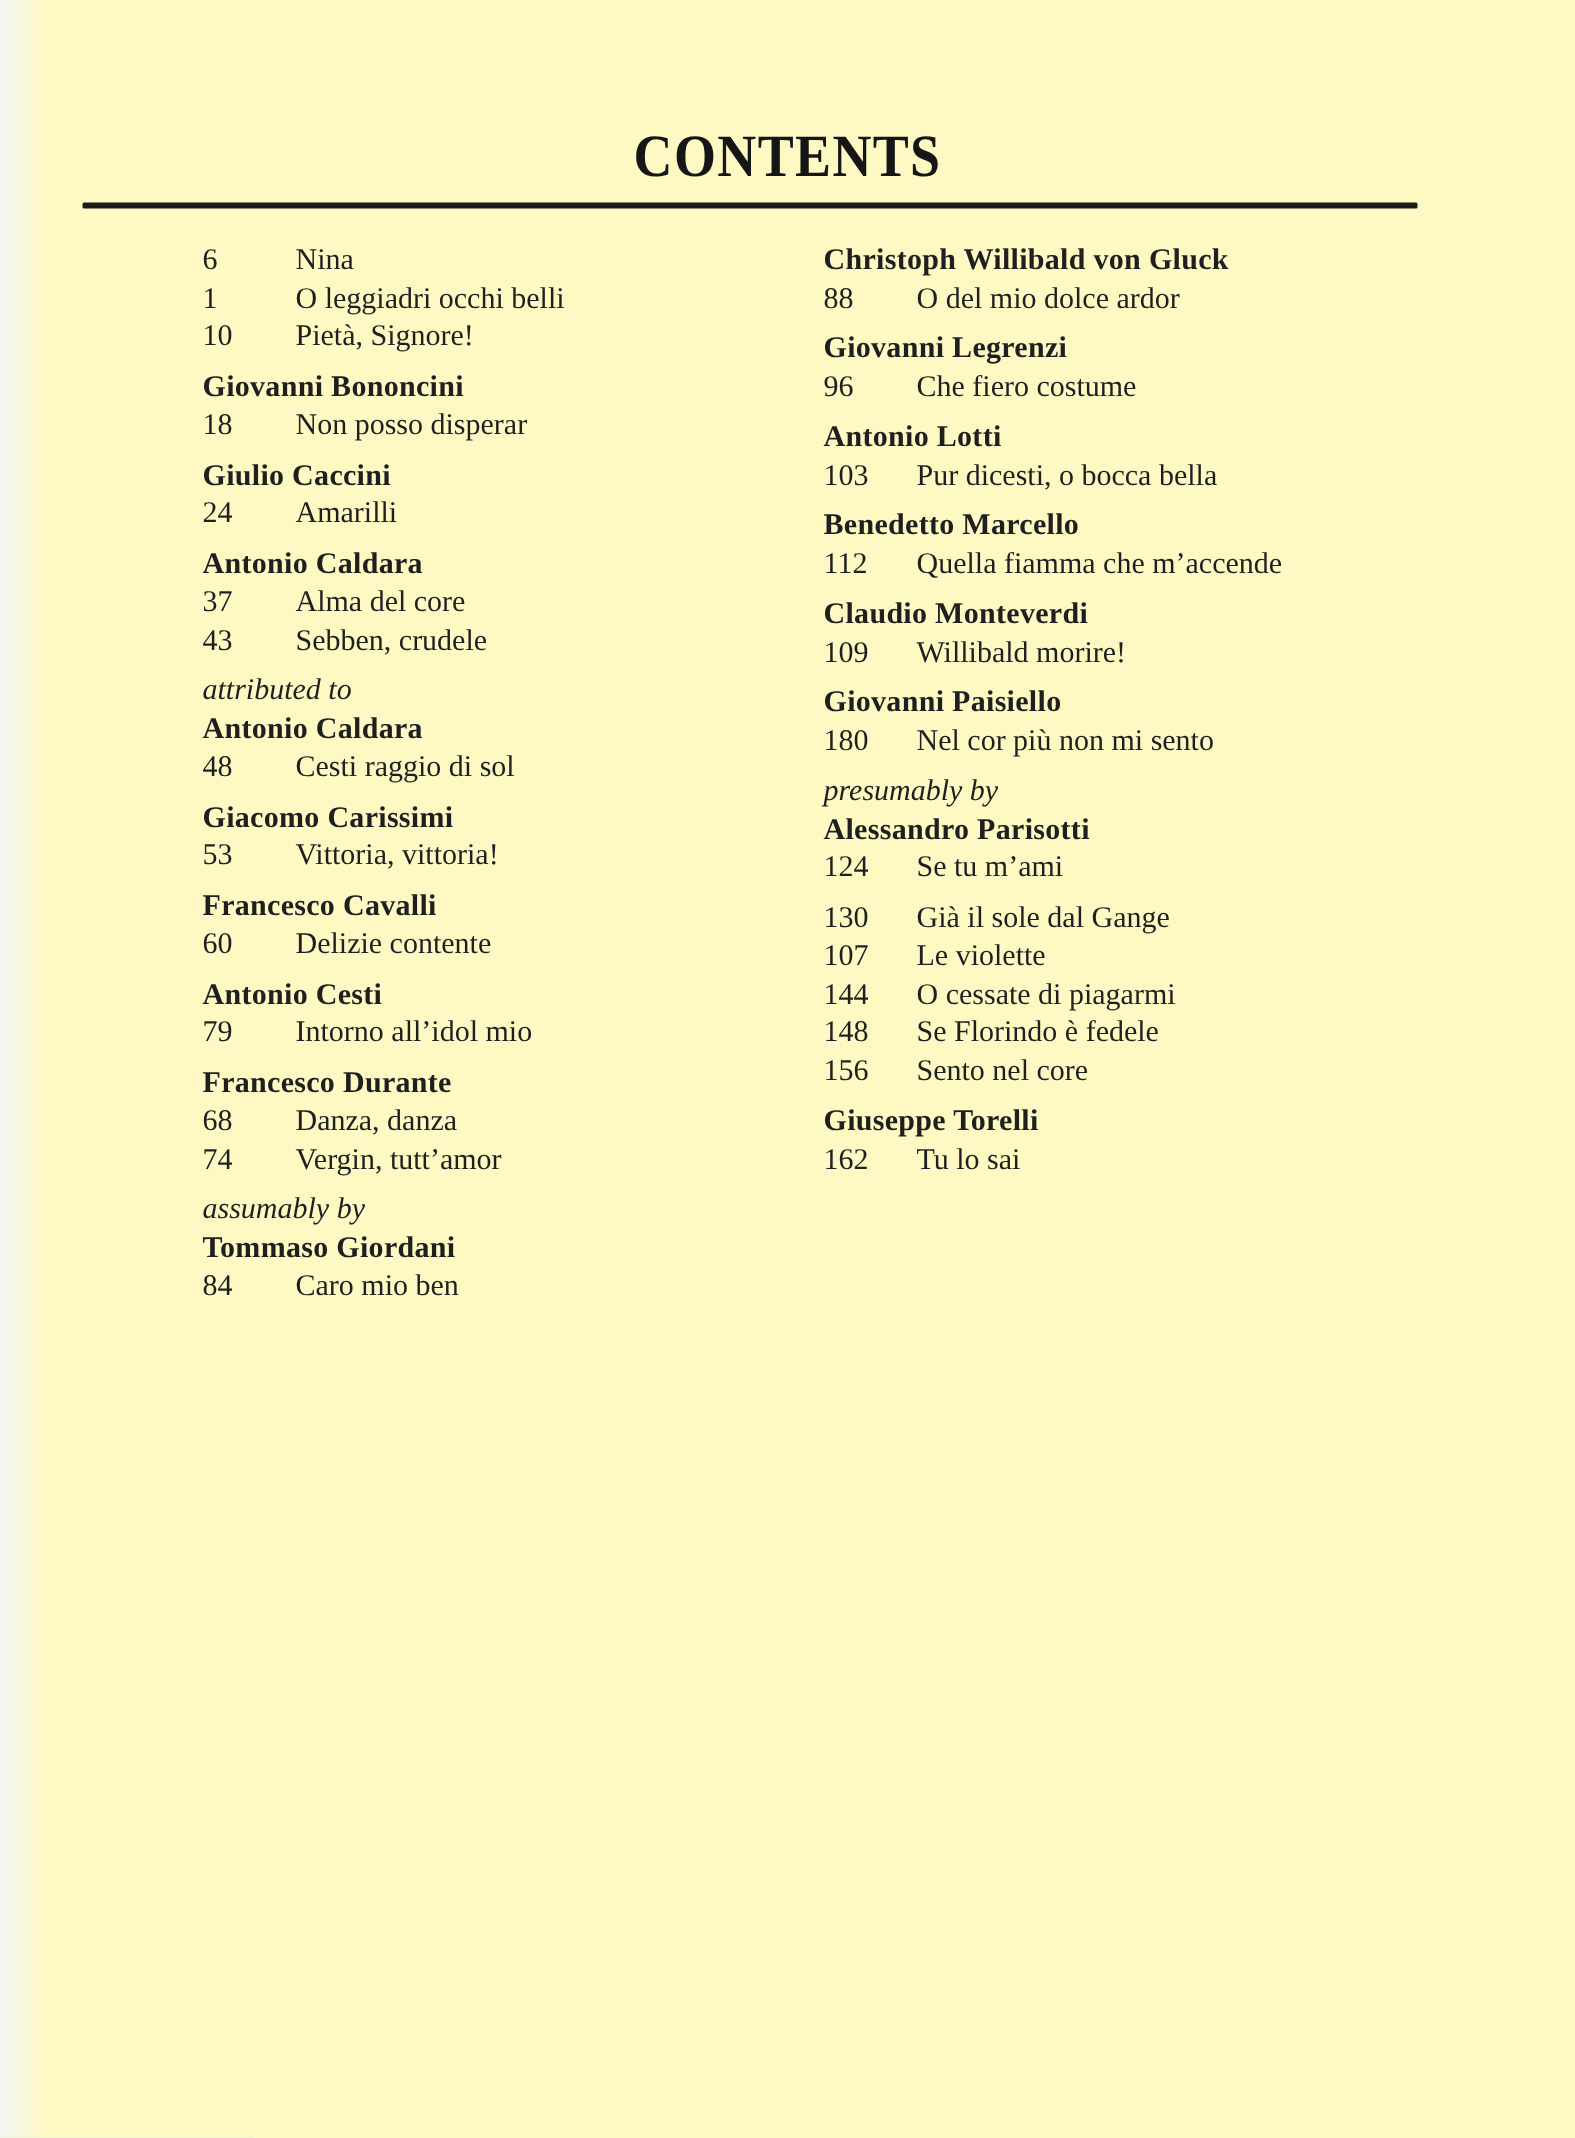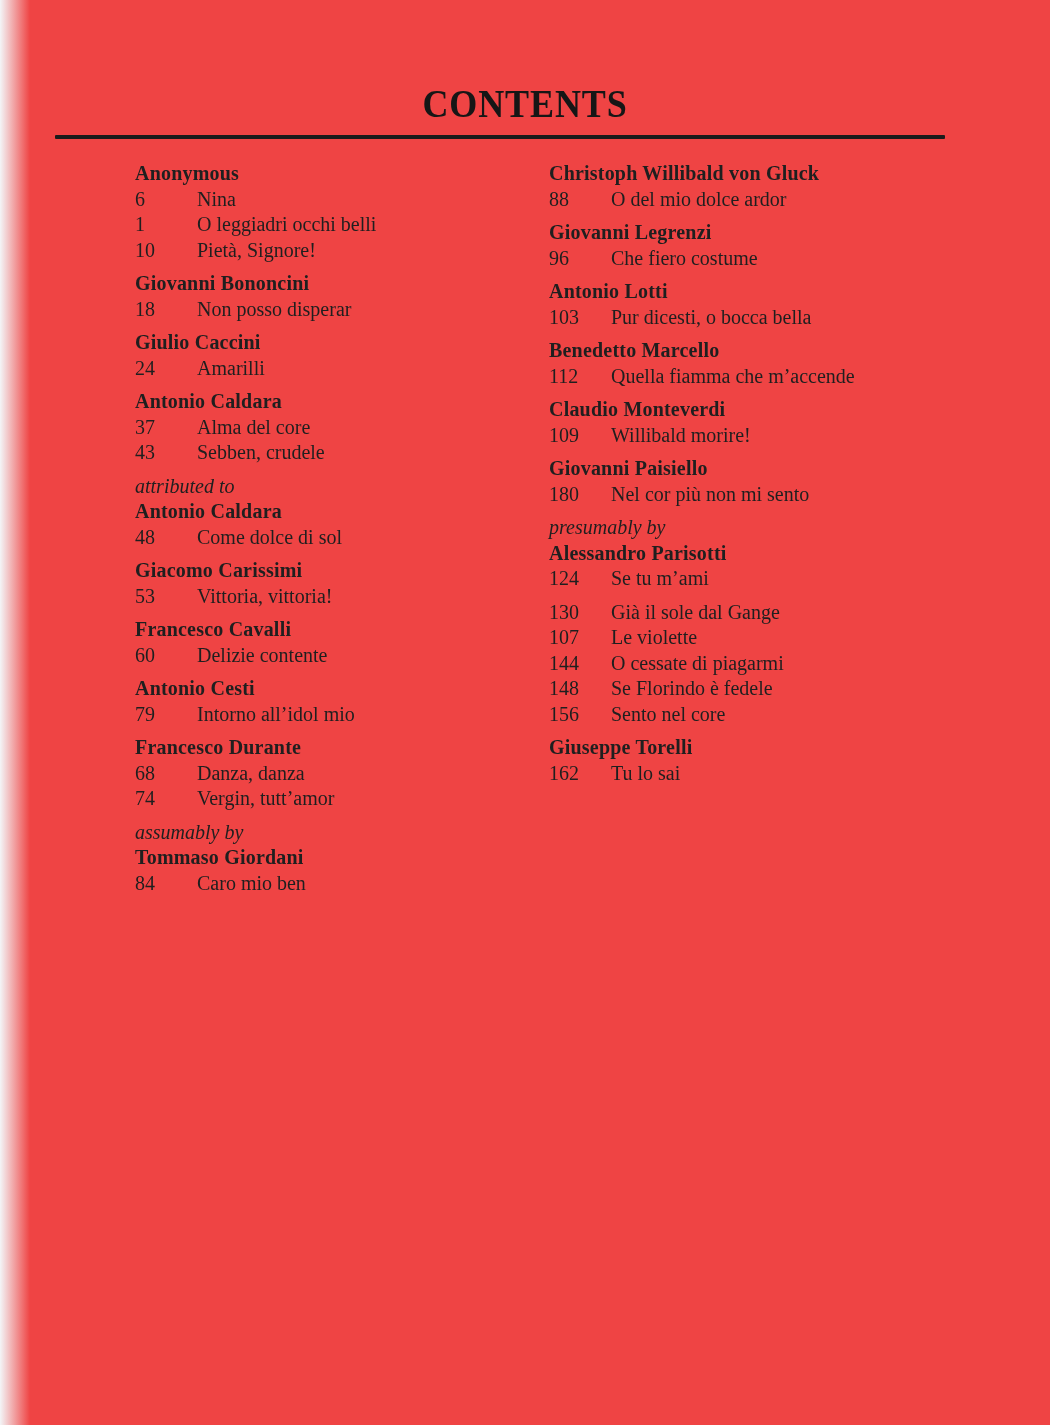--- a/index.html
+++ b/index.html
@@ -4,21 +4,21 @@
 <style>
   html, body {
     margin: 0;
     padding: 0;
     background: #e8e8e8;
   }
   .page {
     position: relative;
     width: 1050px;
     height: 1425px;
-    background: #ef4444;
+    background: #fef9c3;
     color: #1f1f1f;
     font-family: "Liberation Serif", serif;
     overflow: hidden;
   }
   
   .page::before {
     content: "";
     position: absolute;
     left: 0; top: 0; bottom: 0;
     width: 30px;
@@ -94,21 +94,20 @@
   <div class="title-wrap">
     <span class="title-text">CONTENTS</span>
   </div>
 
   <div class="rule"></div>
 
   <div class="columns">
     <div class="col col-left">
         <div class="group">
 
-    <div class="composer">Anonymous</div>
     <div class="songs">
             <div class="song-row">
     <span class="num">6</span>
     <span class="song-title">Nina</span>
   </div>
             <div class="song-row">
     <span class="num">1</span>
     <span class="song-title">O leggiadri occhi belli</span>
   </div>
             <div class="song-row">
@@ -150,21 +149,21 @@
     <span class="song-title">Sebben, crudele</span>
   </div>
           </div>
   </div>
         <div class="group">
     <div class="attribution">attributed to</div>
     <div class="composer">Antonio Caldara</div>
     <div class="songs">
             <div class="song-row">
     <span class="num">48</span>
-    <span class="song-title">Come dolce di sol</span>
+    <span class="song-title">Cesti raggio di sol</span>
   </div>
           </div>
   </div>
         <div class="group">
 
     <div class="composer">Giacomo Carissimi</div>
     <div class="songs">
             <div class="song-row">
     <span class="num">53</span>
     <span class="song-title">Vittoria, vittoria!</span>

